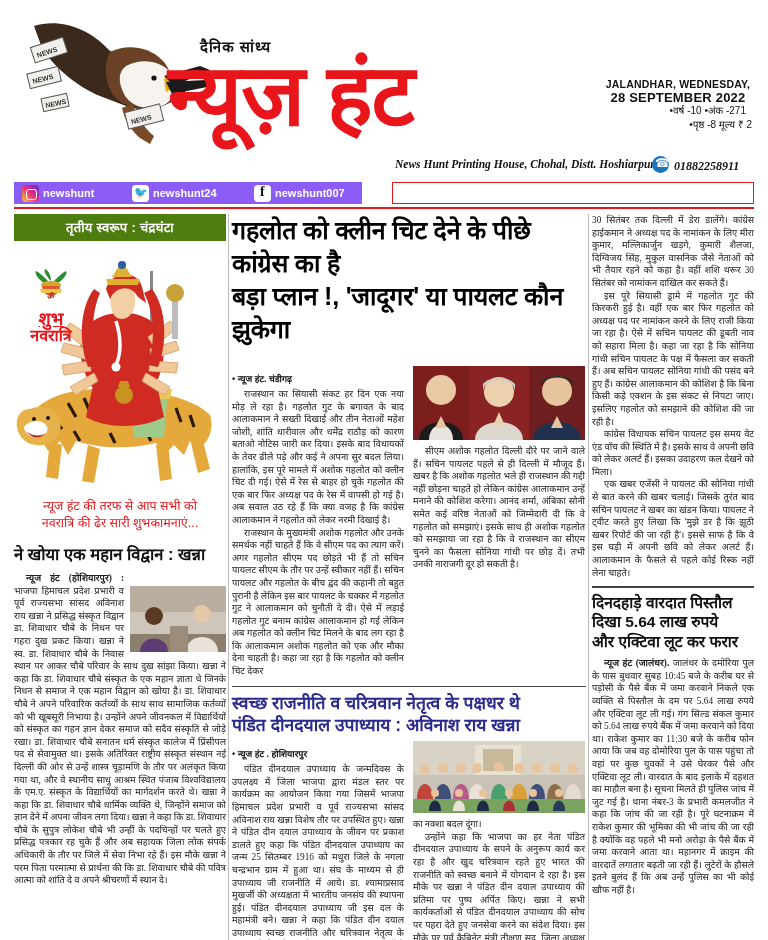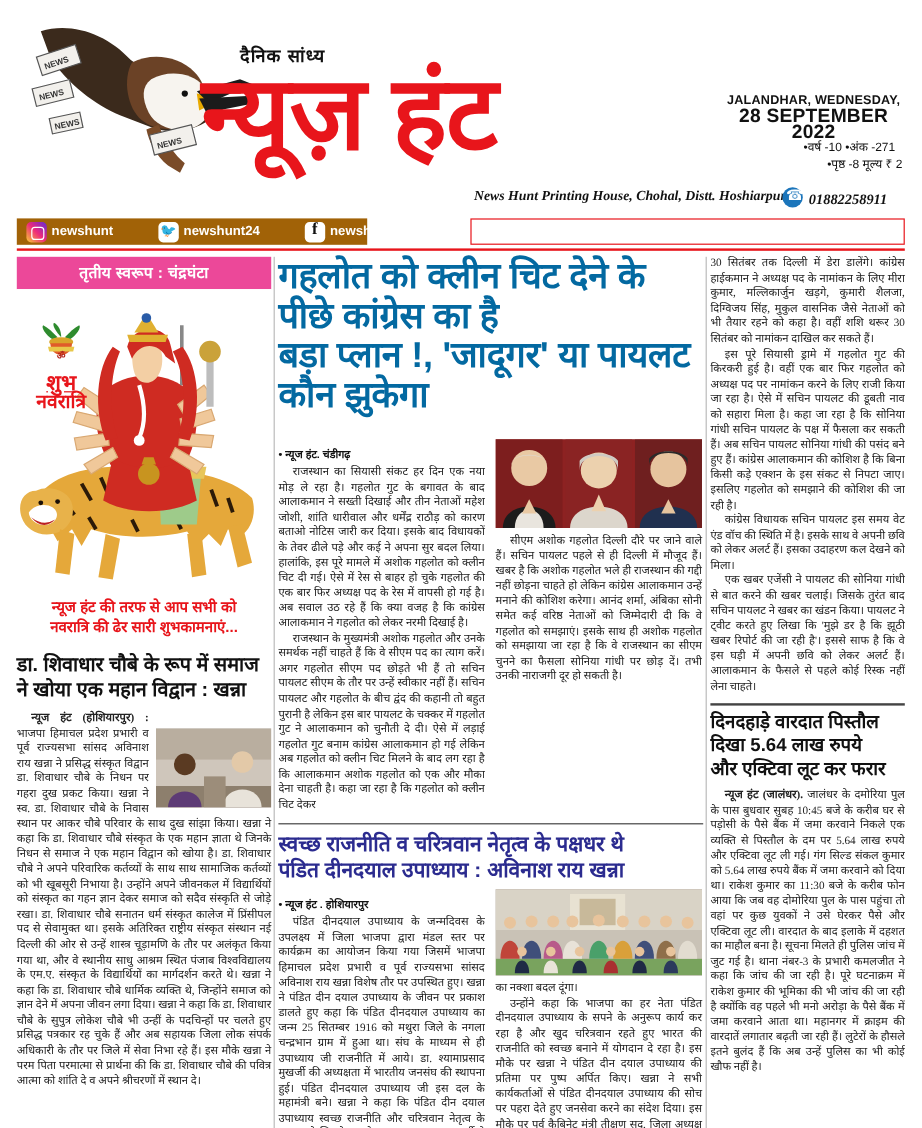--- a/index.html
+++ b/index.html
@@ -7,73 +7,73 @@
   .page{position:relative;width:768px;height:940px;background:#fff;box-sizing:border-box;}
 
   
   .masthead{position:relative;height:182px;}
   .eagle-wrap{position:absolute;left:14px;top:8px;width:210px;height:150px;}
   .eagle-svg{width:100%;height:100%;display:block;}
   .daini{position:absolute;left:200px;top:36px;font-family:"Liberation Sans",sans-serif;font-weight:bold;font-size:15px;letter-spacing:1px;color:#111;}
   .logo{position:absolute;left:168px;top:52px;font-family:"Liberation Sans",sans-serif;font-weight:bold;font-size:86px;line-height:86px;color:#e8151b;letter-spacing:-1px;white-space:nowrap;}
   .dateblock{position:absolute;right:10px;top:78px;width:160px;text-align:center;font-family:"Liberation Sans",sans-serif;color:#111;}
   .dateblock .dl1{font-size:10.5px;font-weight:bold;letter-spacing:.2px;line-height:13px;}
-  .dateblock .dl2{font-size:16px;font-weight:bold;letter-spacing:.2px;line-height:13px;}
+  .dateblock .dl2{font-size:13px;font-weight:bold;letter-spacing:.2px;line-height:13px;}
   .dateblock .dl3{font-size:10px;line-height:14px;text-align:right;padding-right:12px;}
   .dateblock .dl4{font-size:10px;line-height:14px;text-align:right;padding-right:6px;}
 
   .pressline{position:absolute;left:395px;top:158px;font-family:"Liberation Serif",serif;font-style:italic;font-weight:bold;font-size:11.5px;color:#111;}
   .phone-ico{position:absolute;left:652px;top:156px;width:17px;height:17px;border-radius:50%;background:#1b75bb;}
   .phone-ico:before{content:"\260E";position:absolute;left:3px;top:0px;font-size:12px;color:#fff;}
   .phoneno{position:absolute;left:674px;top:159px;font-family:"Liberation Serif",serif;font-style:italic;font-weight:bold;font-size:12px;color:#111;}
 
   .socialbar{position:absolute;left:0;top:182px;width:768px;height:22px;}
-  .sb-left{position:absolute;left:14px;top:0;width:292px;height:22px;background:#a16207;}
+  .sb-left{position:absolute;left:14px;top:0;width:348px;height:22px;background:#8b5cf6;}
   .sb-right{position:absolute;left:392px;top:0;width:362px;height:22px;border:1.4px solid #e8151b;background:#fff;box-sizing:border-box;}
   .soc{position:absolute;top:2px;height:18px;display:flex;align-items:center;color:#fff;font-family:"Liberation Sans",sans-serif;font-size:11px;font-weight:bold;}
   .soc .gl{width:17px;height:17px;border-radius:4px;margin-right:4px;display:inline-block;position:relative;}
   .ig{background:linear-gradient(45deg,#f9ce34,#ee2a7b,#6228d7);}
   .ig:after{content:"";position:absolute;left:4px;top:4px;width:9px;height:9px;border:1.6px solid #fff;border-radius:3px;}
   .tw{background:#fff;border-radius:50%;}
   .tw:after{content:"\1F426";position:absolute;left:2px;top:1px;font-size:11px;color:#111;}
   .fb{background:#fff;border-radius:50%;}
   .fb:after{content:"f";position:absolute;left:6px;top:-1px;font-size:14px;font-weight:bold;color:#111;font-family:"Liberation Serif",serif;}
   .redrule{position:absolute;left:14px;top:207px;width:740px;height:2.4px;background:#e8151b;}
 
   
   .cols{position:absolute;left:0;top:214px;width:768px;height:726px;}
   .colL{position:absolute;left:14px;top:0;width:212px;height:726px;}
   .colM{position:absolute;left:232px;top:0;width:354px;height:726px;}
   .colR{position:absolute;left:592px;top:0;width:162px;height:726px;}
   .vrule{position:absolute;top:0;width:1px;height:726px;background:#bbb;}
 
   
-  .navbar-title{background:#ec4899;color:#fff;text-align:center;font-family:"Liberation Sans",sans-serif;font-weight:bold;font-size:13px;padding:4px 0 5px;letter-spacing:.3px;}
+  .navbar-title{background:#4d7c0f;color:#fff;text-align:center;font-family:"Liberation Sans",sans-serif;font-weight:bold;font-size:13px;padding:4px 0 5px;letter-spacing:.3px;}
   .goddess{position:relative;width:212px;height:255px;background:#fff;overflow:hidden;}
   .shubh{position:absolute;left:14px;top:28px;text-align:center;z-index:3;}
   .kalash{width:46px;height:40px;margin:0 auto 2px;position:relative;}
   .shubh .t1{color:#e8151b;font-family:"Liberation Sans",sans-serif;font-weight:bold;font-size:18px;line-height:16px;text-decoration:underline;}
   .shubh .t2{color:#e8151b;font-family:"Liberation Sans",sans-serif;font-weight:bold;font-size:16px;line-height:17px;}
-  .greet{color:#e8151b;text-align:center;font-family:"Liberation Sans",sans-serif;font-weight:bold;font-size:12.5px;line-height:17px;padding:2px 4px 6px;}
+  .greet{color:#e8151b;text-align:center;font-family:"Liberation Sans",sans-serif;font-weight:normal;font-size:12.5px;line-height:17px;padding:2px 4px 6px;}
 
   .sankshep{position:relative;margin-top:4px;border-top:1.6px solid #333;padding-top:3px;height:22px;}
   .sankshep .sk{font-family:"Liberation Sans",sans-serif;font-style:italic;font-weight:bold;font-size:17px;color:#111;display:inline-block;vertical-align:middle;}
   .sankshep .nwbadge{display:inline-block;vertical-align:middle;background:#e8151b;color:#fff;font-family:"Liberation Sans",sans-serif;font-weight:bold;font-size:9.5px;padding:2px 6px;margin-left:7px;letter-spacing:.5px;}
   .sankshep .ln{position:absolute;left:128px;top:12px;right:0;height:1.2px;background:#999;}
 
   .hl-left{font-family:"Liberation Sans",sans-serif;font-weight:bold;font-size:16.5px;line-height:21px;color:#111;margin-top:6px;}
   .byline{font-family:"Liberation Sans",sans-serif;font-weight:bold;font-size:9px;color:#111;margin:6px 0 3px;}
 
   .body-txt{font-family:"Liberation Serif",serif;font-size:9.3px;line-height:12.6px;text-align:justify;color:#222;}
   .body-txt p{margin:0 0 0;text-indent:12px;}
 
   .photo{background:#b9b1a8;position:relative;overflow:hidden;}
 
   
-  .hl-main{font-family:"Liberation Sans",sans-serif;font-weight:bold;font-size:30px;line-height:33px;color:#0369a1;letter-spacing:-.2px;}
+  .hl-main{font-family:"Liberation Sans",sans-serif;font-weight:bold;font-size:25px;line-height:33px;color:#000000;letter-spacing:-.2px;}
   .mid-grid{display:flex;gap:9px;margin-top:20px;}
   .mid-c{width:172px;}
   .trio{width:172px;height:74px;display:flex;gap:2px;background:#8d2222;}
   .trio > div{flex:1;position:relative;overflow:hidden;}
 
   .hl-sub{font-family:"Liberation Sans",sans-serif;font-weight:bold;font-size:17.5px;line-height:22px;color:#2b2b8f;}
   .hl-sub .l2{color:#2b2b8f;}
 
   .hl-right{font-family:"Liberation Sans",sans-serif;font-weight:bold;font-size:15.5px;line-height:19.5px;color:#111;}
   .hr-dark{height:1.5px;background:#444;margin:7px 0 5px;}
@@ -240,21 +240,20 @@
         </div>
       </div>
 
       <div class="greet">
         <div>न्यूज हंट की तरफ से आप सभी को</div>
         <div>नवरात्रि की ढेर सारी शुभकामनाएं...</div>
       </div>
 
 
       <div class="hl-left">
-        <div>डा. शिवाधार चौबे के रूप में समाज</div>
         <div>ने खोया एक महान विद्वान : खन्ना</div>
       </div>
 
       <div class="body-txt" style="margin-top:7px;">
         <div class="photo" style="float:right;width:96px;height:66px;margin:14px 0 3px 6px;">
           <svg viewBox="0 0 96 66" style="width:96px;height:66px;display:block;">
             <rect width="96" height="66" fill="#cfc6bb"></rect>
             <rect y="0" width="96" height="26" fill="#b9ae9f"></rect>
             <rect y="48" width="96" height="18" fill="#8d7f6d"></rect>
             <circle cx="24" cy="30" r="9" fill="#5a3a22"></circle>

